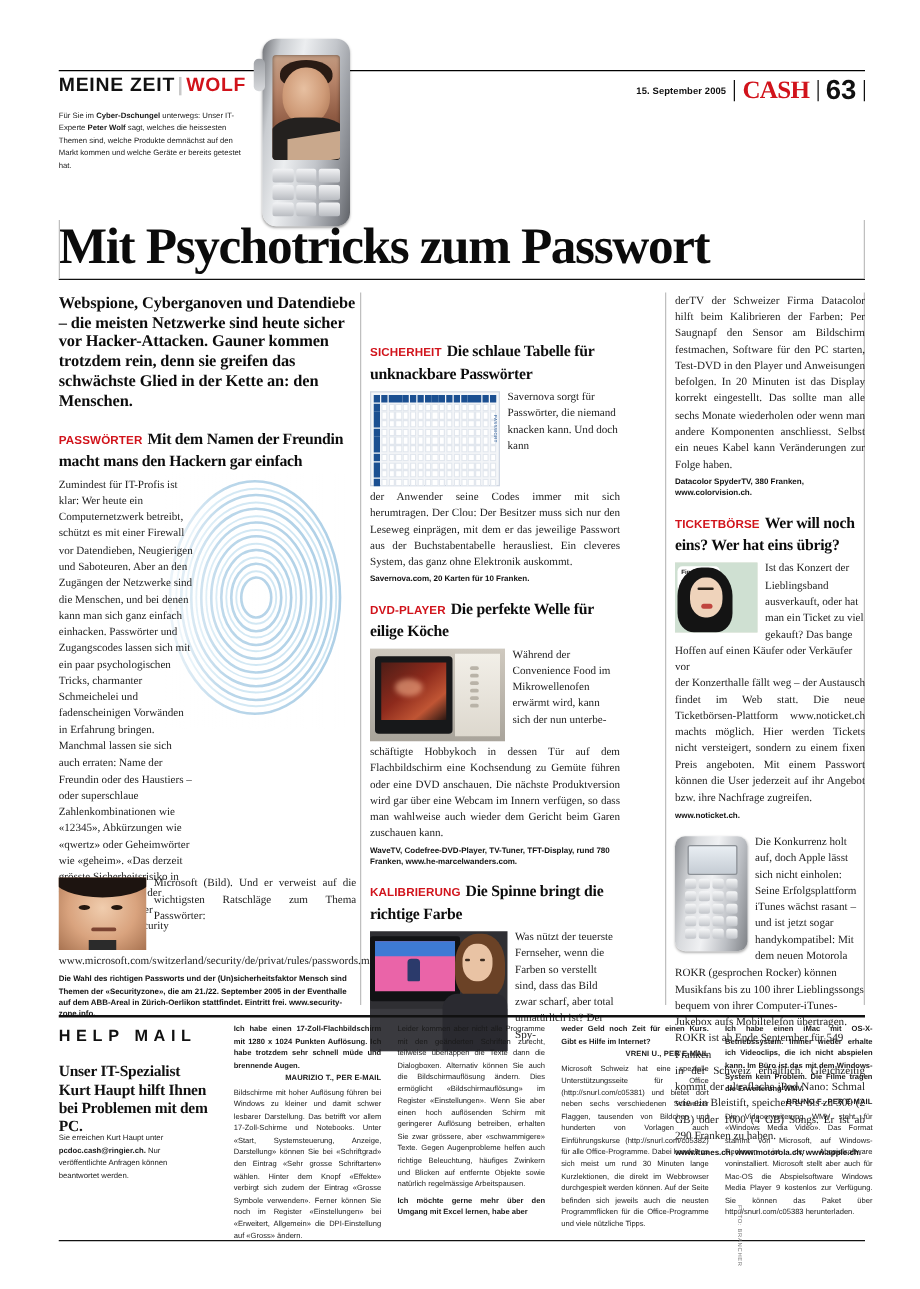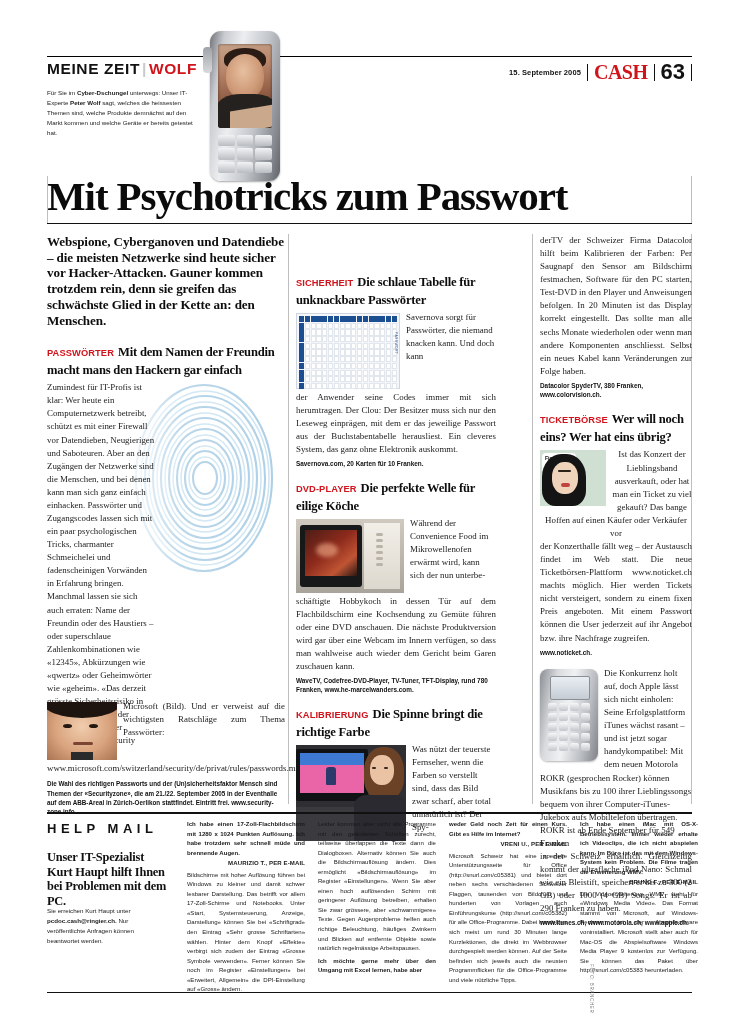--- a/index.html
+++ b/index.html
@@ -627,21 +627,21 @@
       <span class="ttl">Wer will noch eins? Wer hat eins übrig?</span>
     </div>
     <div class="ticketart wrapimg-l">
       <div class="sky"></div>
       <div class="bubble">Finden statt Suchen.</div>
       <div class="hair"></div>
         <div class="face"></div>
         <div class="brow"></div>
         <div class="lips"></div>
     </div>
-    <div class="body" style="text-align:center;">Ist das Konzert der Lieblingsband ausverkauft, oder hat man ein Ticket zu viel gekauft? Das bange Hoffen auf einen Käufer oder Verkäufer vor</div>
+    <div class="body" style="text-align:left;">Ist das Konzert der Lieblingsband ausverkauft, oder hat man ein Ticket zu viel gekauft? Das bange Hoffen auf einen Käufer oder Verkäufer vor</div>
     <div style="clear:both"></div>
     <div class="body">der Konzerthalle fällt weg – der Austausch findet im Web statt. Die neue Ticketbörsen-Plattform www.noticket.ch machts möglich. Hier werden Tickets nicht versteigert, sondern zu einem fixen Preis angeboten. Mit einem Passwort können die User jederzeit auf ihr Angebot bzw. ihre Nachfrage zugreifen.</div>
     <div class="srcline">www.noticket.ch.</div>
 
     <div style="height:10px"></div>
 
     <div class="rokr wrapimg-l">
       <div class="shell"></div>
         <div class="scr"></div>
       <div class="kp">

